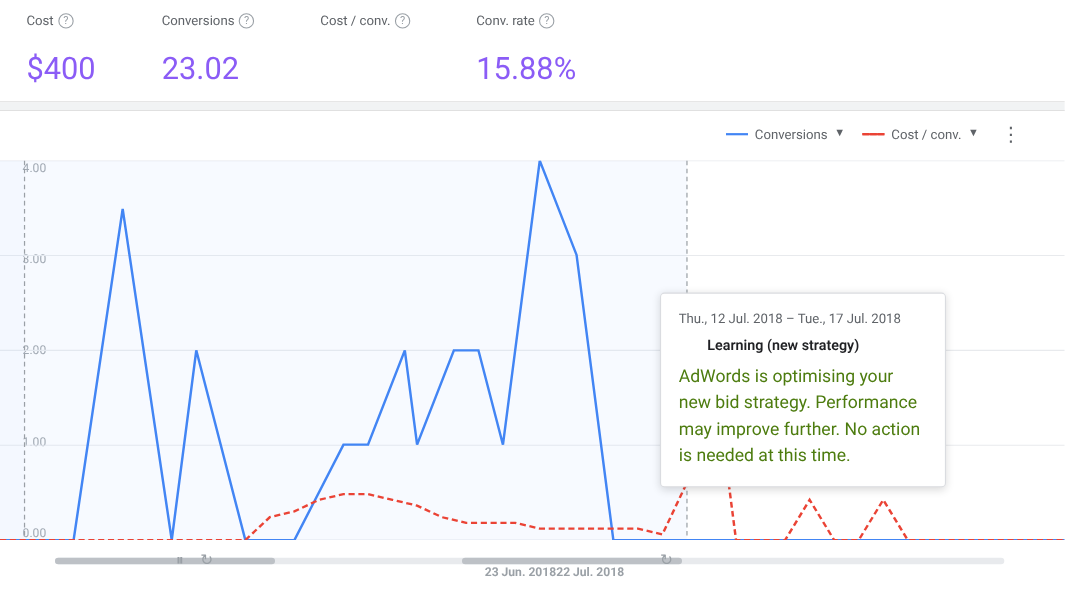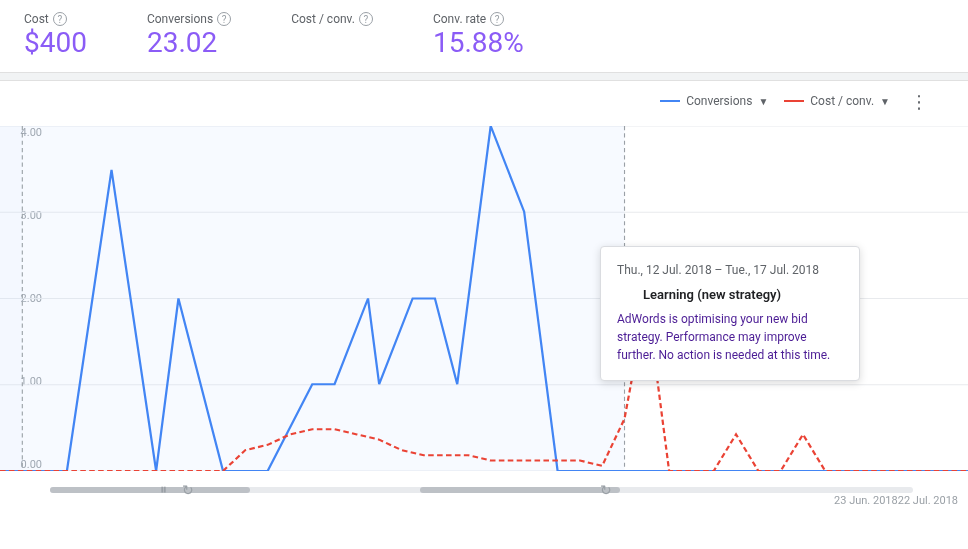--- a/index.html
+++ b/index.html
@@ -23,21 +23,21 @@
     .metric-item {
       display: flex;
       flex-direction: column;
     }
     .metric-label {
       font-size: 12px;
       color: #5f6368;
       display: flex;
       align-items: center;
       gap: 4px;
-      margin-bottom: 0;
+      margin-bottom: 20px;
     }
     .metric-label .help-icon {
       width: 14px;
       height: 14px;
       border-radius: 50%;
       border: 1px solid #9aa0a6;
       display: inline-flex;
       align-items: center;
       justify-content: center;
       font-size: 10px;
@@ -136,35 +136,36 @@
       margin-bottom: 10px;
     }
     .tooltip-title {
       font-size: 13px;
       font-weight: 600;
       color: #202124;
       margin-bottom: 8px;
       margin-left: 26px;
     }
     .tooltip-body {
-      font-size: 12px;
-      color: #4c1d95;
+      font-size: 16px;
+      color: #4d7c0f;
       line-height: 1.5;
     }
 
     
     .x-axis-labels {
       position: absolute;
       bottom: 4px;
       left: 50px;
       right: 10px;
       display: flex;
-      justify-content: flex-end;
+      justify-content: center;
       font-size: 11px;
       color: #9aa0a6;
+      font-weight: bold;
     }
 
     
     .y-axis-left {
       position: absolute;
       top: 45px;
       left: 0;
       bottom: 40px;
       width: 50px;
       display: flex;

